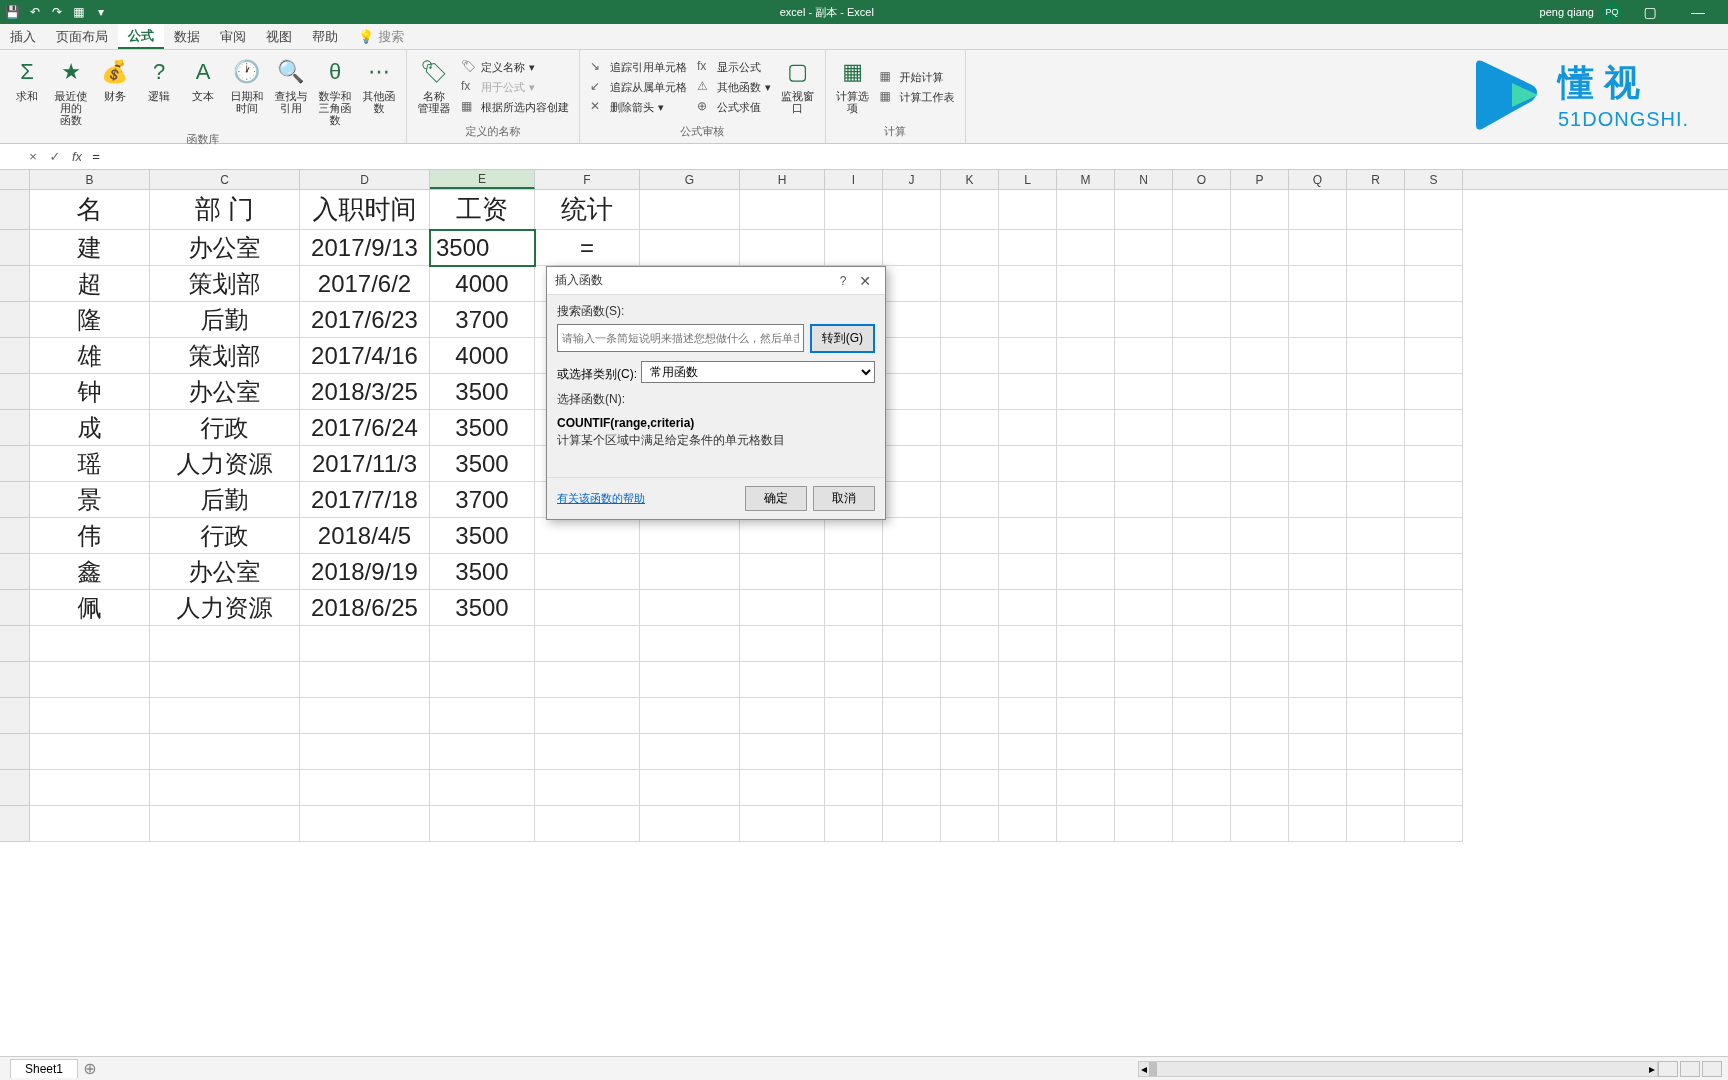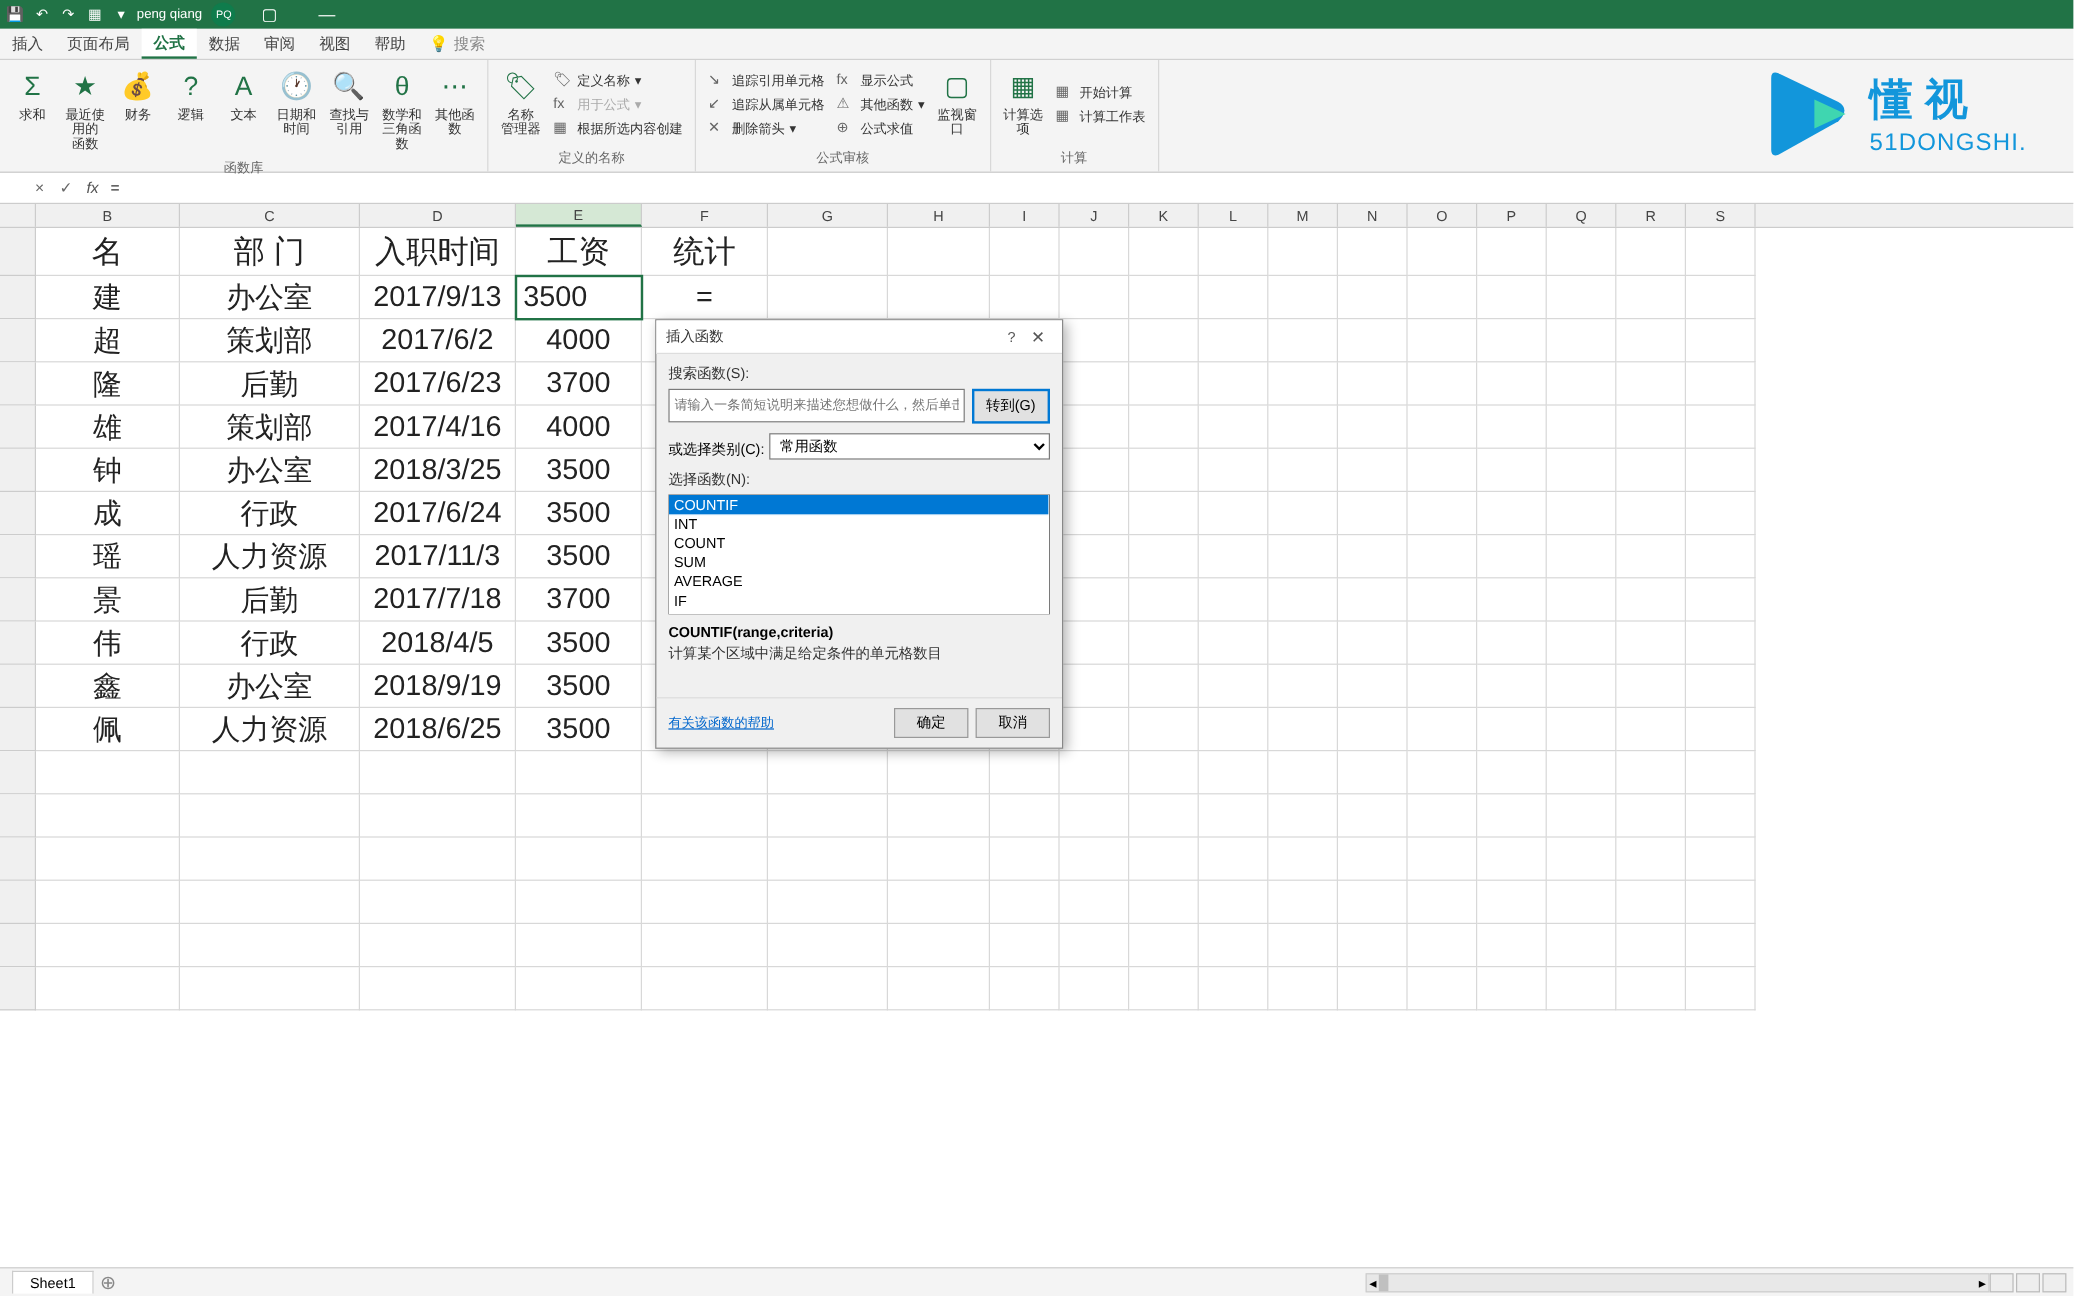--- a/index.html
+++ b/index.html
@@ -97,20 +97,21 @@
 <body>
 
 <div class="titlebar">
   <div class="qat">
     <span class="qat-icon">💾</span>
     <span class="qat-icon">↶</span>
     <span class="qat-icon">↷</span>
     <span class="qat-icon">▦</span>
     <span class="qat-icon">▾</span>
   </div>
+  <div class="title">excel - 副本 - Excel</div>
   <div class="user">
     <span>peng qiang</span>
     <span class="user-badge">PQ</span>
     <span class="winbtn">▢</span>
     <span class="winbtn">—</span>
   </div>
 </div>
 
 <div class="tabs">
   <div class="tab">插入</div>
@@ -687,29 +688,20 @@
       </div>
     </div>
     <div class="dlg-row dlg-catrow">
       <span>或选择类别(C):</span>
       <select class="dlg-select">
         <option>常用函数</option>
       </select>
     </div>
     <div class="dlg-row">
       <div class="dlg-label">选择函数(N):</div>
-      <div class="dlg-list" id="func-list">
-          <div class="dlg-list-item selected">COUNTIF</div>
-          <div class="dlg-list-item">INT</div>
-          <div class="dlg-list-item">COUNT</div>
-          <div class="dlg-list-item">SUM</div>
-          <div class="dlg-list-item">AVERAGE</div>
-          <div class="dlg-list-item">IF</div>
-          <div class="dlg-list-item">HYPERLINK</div>
-        </div>
     </div>
     <div class="dlg-sig">COUNTIF(range,criteria)</div>
     <div class="dlg-desc">计算某个区域中满足给定条件的单元格数目</div>
   </div>
   <div class="dlg-footer">
     <a class="dlg-helplink">有关该函数的帮助</a>
     <button class="dlg-btn">确定</button>
     <button class="dlg-btn">取消</button>
   </div>
 </div>

